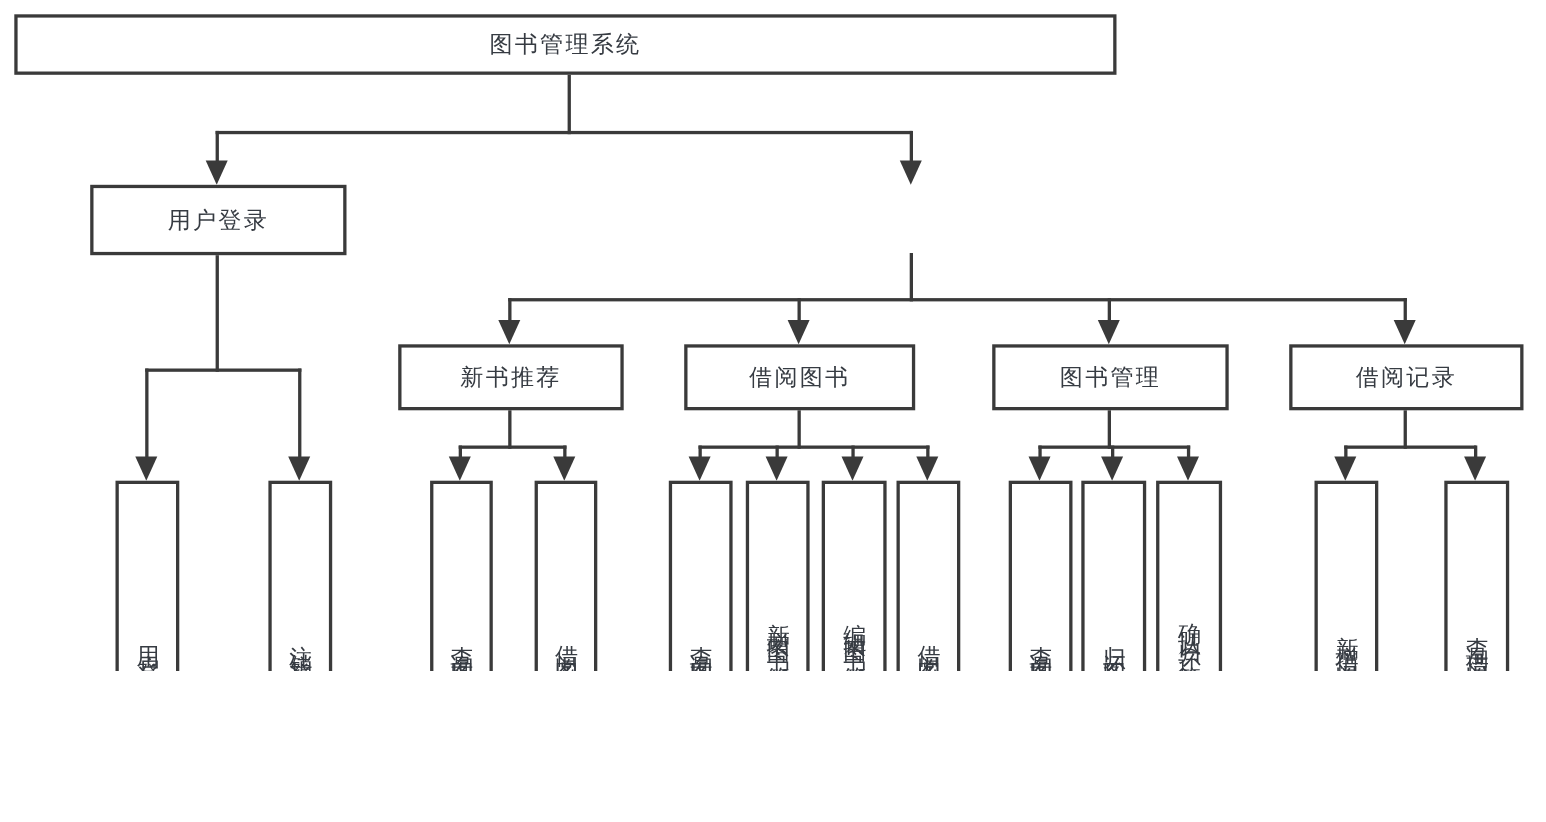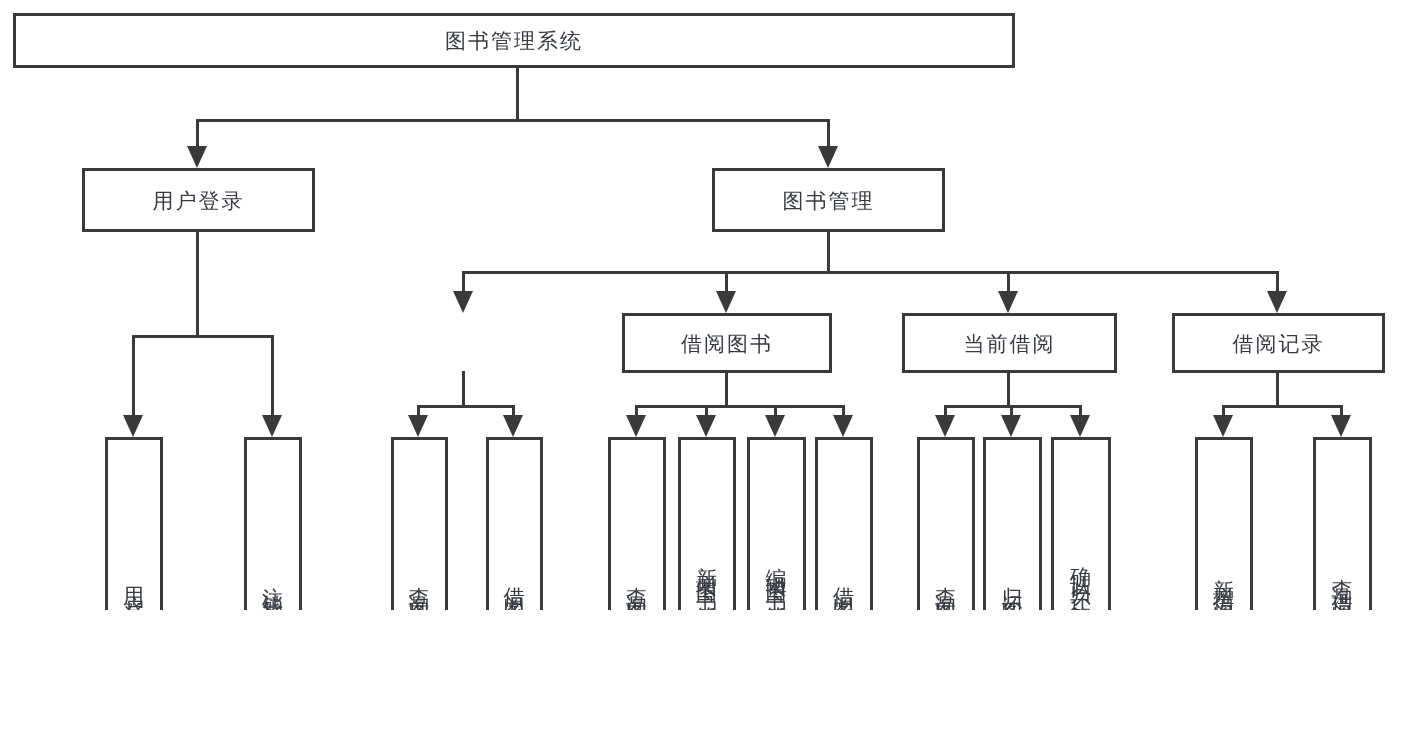--- a/index.html
+++ b/index.html
@@ -4,21 +4,21 @@
 <style>
   :root{
     --line:#3a3a3a;
     --text:#363b42;
     --wm:#9c9c9c;
     --bg:#ffffff;
   }
   html,body{margin:0;padding:0;background:var(--bg);}
   .canvas{
     position:relative;width:1405px;height:610px;background:var(--bg);
-    overflow:hidden;font-family:Liberation Sans, sans-serif;color:var(--text);
+    overflow:hidden;font-family:Liberation Serif, serif;color:var(--text);
   }
   
   .node{
     position:absolute;box-sizing:border-box;border:3px solid var(--line);
     background:var(--bg);display:flex;align-items:center;justify-content:center;
   }
   .node span{font-size:21px;line-height:1;letter-spacing:2px;white-space:nowrap;}
   .node.v span{
     writing-mode:vertical-rl;text-orientation:mixed;
     letter-spacing:8px;white-space:normal;
@@ -117,29 +117,29 @@
   <div class="ah" style="left:1213px;top:415px;"></div>
   <div class="ah" style="left:1331px;top:415px;"></div>
 
   <div class="node h" id="n-root">
     <span>图书管理系统</span>
   </div>
 
   <div class="node h" id="n-user-login">
     <span>用户登录</span>
   </div>
-  <div class="node h" id="n-book-mgmt">
-    <span>图书管理</span>
+
+  <div class="node h" id="n-new-book-rec">
+    <span>新书推荐</span>
   </div>
-
   <div class="node h" id="n-book-borrow">
     <span>借阅图书</span>
   </div>
   <div class="node h" id="n-current-borrow">
-    <span>当前借阅</span>
+    <span>图书管理</span>
   </div>
   <div class="node h" id="n-borrow-records">
     <span>借阅记录</span>
   </div>
 
   <div class="node v" id="n-v-user-login">
     <span>用户登录</span>
   </div>
   <div class="node v" id="n-v-logout">
     <span>注销登录</span>

